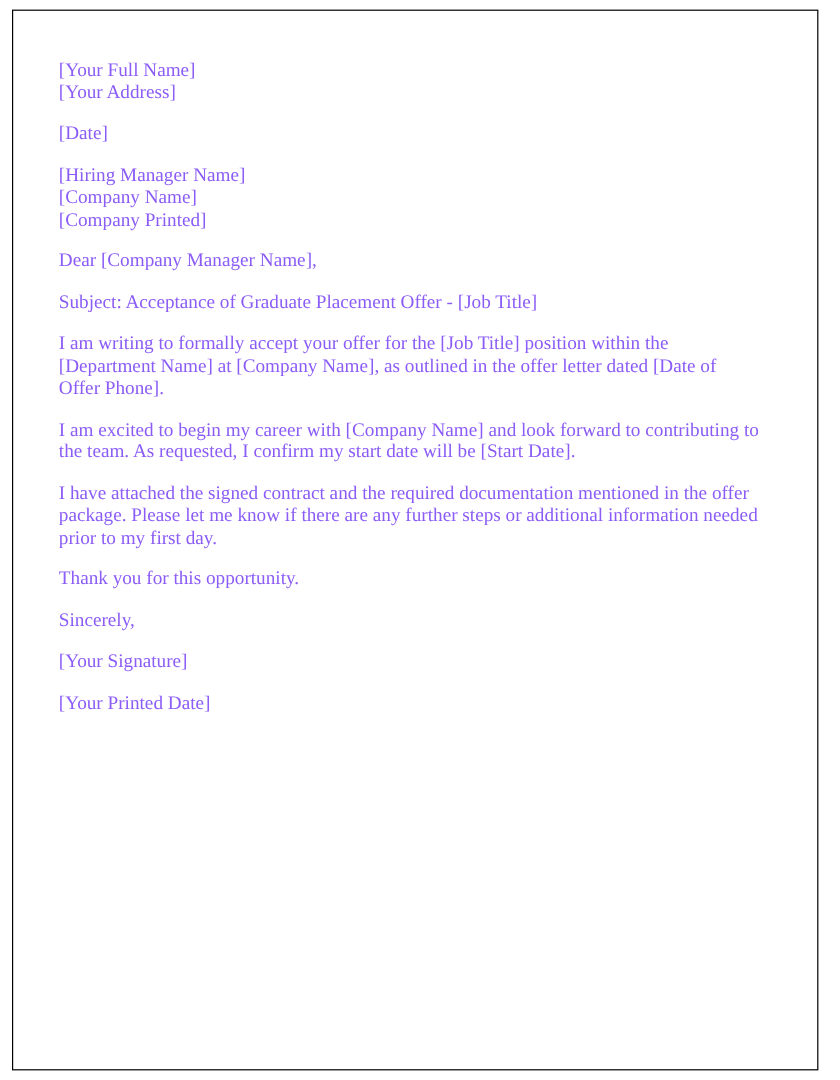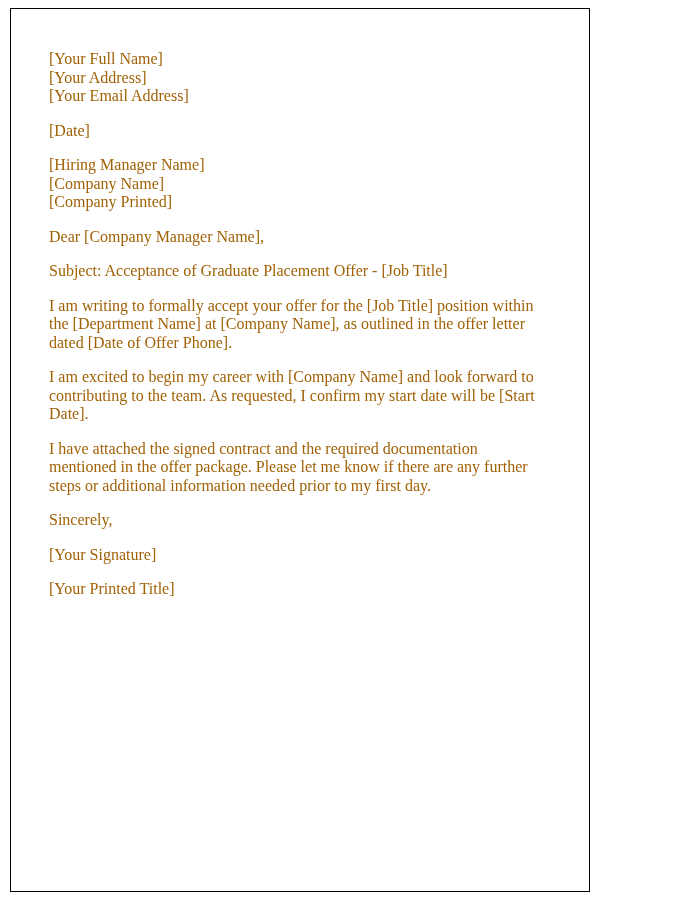--- a/index.html
+++ b/index.html
@@ -8,69 +8,69 @@
     background: #ffffff;
     width: 700px;
     height: 900px;
     overflow: hidden;
   }
   .page {
     box-sizing: border-box;
     position: absolute;
     left: 10px;
     top: 8px;
-    width: 580px;
+    width: 672px;
     height: 884px;
     background: #ffffff;
     border: 1px solid #000000;
     padding: 41px 48px 0 38px;
     font-family: "Liberation Serif", "DejaVu Serif", serif;
     font-size: 16px;
     line-height: 18.5px;
-    color: #a16207;
+    color: #8b5cf6;
   }
   .block {
     margin: 0 0 16px 0;
   }
   .block div {
     margin: 0;
   }
   p {
     margin: 0 0 16px 0;
   }
 </style>
 </head>
 <body>
 
 <div class="page">
 
   <div class="block">
     <div>[Your Full Name]</div>
     <div>[Your Address]</div>
-    <div>[Your Email Address]</div>
   </div>
 
   <div class="block">[Date]</div>
 
   <div class="block">
     <div>[Hiring Manager Name]</div>
     <div>[Company Name]</div>
     <div>[Company Printed]</div>
   </div>
 
   <p>Dear [Company Manager Name],</p>
 
   <p>Subject: Acceptance of Graduate Placement Offer - [Job Title]</p>
 
   <p>I am writing to formally accept your offer for the [Job Title] position within the [Department Name] at [Company Name], as outlined in the offer letter dated [Date of Offer Phone].</p>
 
   <p>I am excited to begin my career with [Company Name] and look forward to contributing to the team. As requested, I confirm my start date will be [Start Date].</p>
 
   <p>I have attached the signed contract and the required documentation mentioned in the offer package. Please let me know if there are any further steps or additional information needed prior to my first day.</p>
 
+  <p>Thank you for this opportunity.</p>
 
   <p>Sincerely,</p>
 
   <p>[Your Signature]</p>
 
-  <p>[Your Printed Title]</p>
+  <p>[Your Printed Date]</p>
 
 </div>
 
 </body></html>

